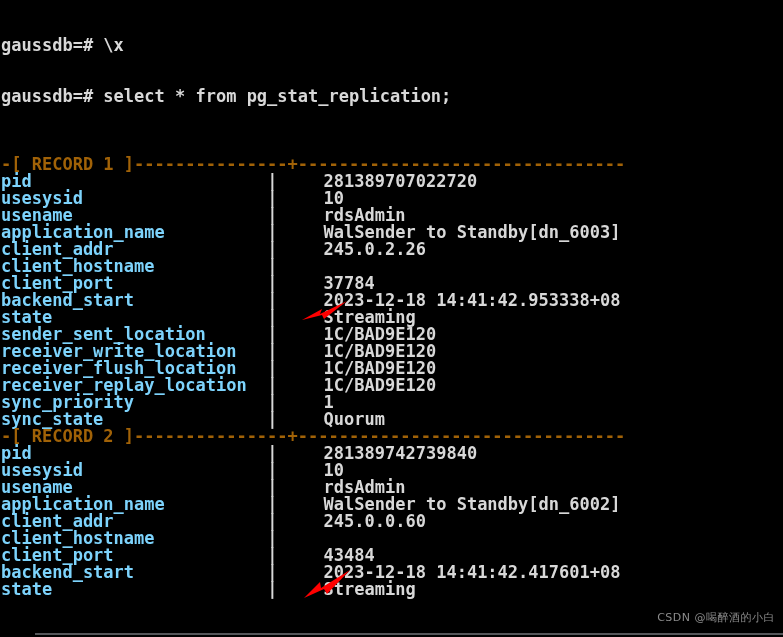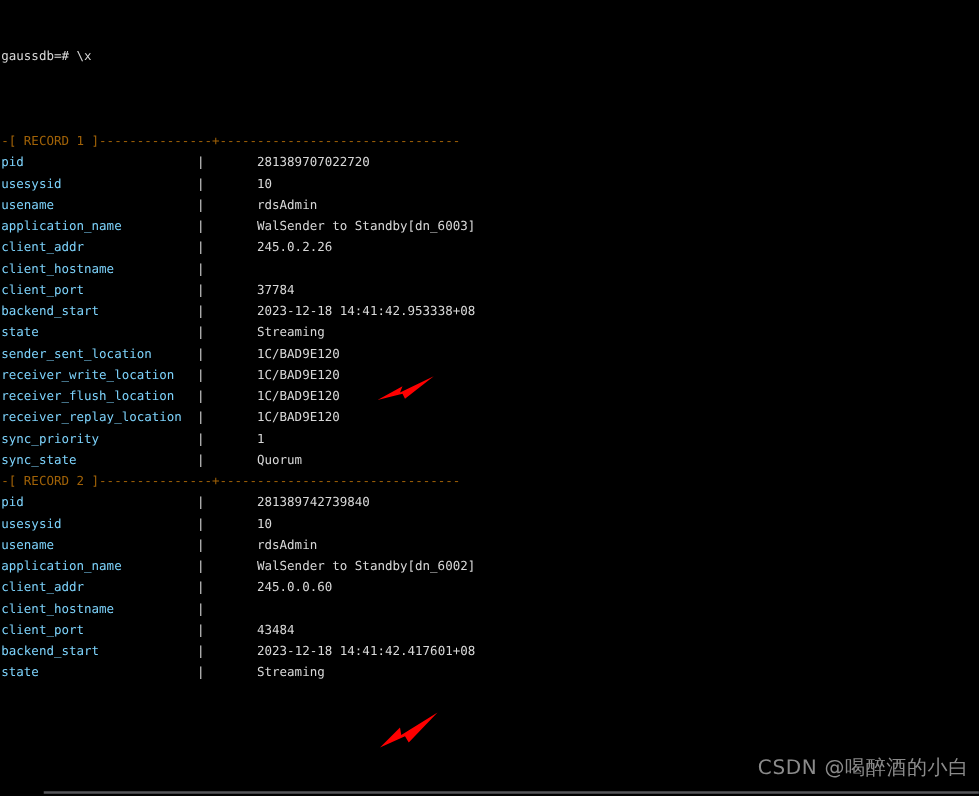--- a/index.html
+++ b/index.html
@@ -18,26 +18,27 @@
 
   #terminal {
     position: absolute;
     left: 0;
     top: 0;
     width: 783px;
     height: 637px;
     background: #000000;
     color: #d8d8d8;
     font-family: "DejaVu Sans Mono", "Liberation Mono", monospace;
-    font-size: 10px;
+    font-size: 17px;
     line-height: 17px;
     letter-spacing: 0px;
     padding: 3px 0 0 1px;
     box-sizing: border-box;
     white-space: pre;
+    font-weight: bold;
   }
 
   .line {
     height: 17px;
     white-space: pre;
     font-family: "DejaVu Sans Mono", "Liberation Mono", monospace;
   }
 
   .prompt-line { color: #d8d8d8; }
 
@@ -65,30 +66,31 @@
     height: 2px;
     background: #55565a;
   }
 
   #watermark {
     position: absolute;
     right: 8px;
     bottom: 12px;
     color: #8b8b8b;
     font-family: "DejaVu Sans", "Liberation Sans", sans-serif;
-    font-size: 16px;
+    font-size: 11px;
     letter-spacing: 0.5px;
     white-space: pre;
   }
 </style>
 </head>
 <body>
 
 <div id="terminal">
   <div class="line prompt-line">gaussdb=# \x</div>
+  <div class="line prompt-line">gaussdb=# select * from pg_stat_replication;</div>
 
   <div id="records"><div class="line sep">-[ RECORD 1 ]---------------+--------------------------------</div><div class="line"><span class="key">pid</span><span>                       </span><span class="pipe">| </span><span class="val">281389707022720</span></div><div class="line"><span class="key">usesysid</span><span>                  </span><span class="pipe">| </span><span class="val">10</span></div><div class="line"><span class="key">usename</span><span>                   </span><span class="pipe">| </span><span class="val">rdsAdmin</span></div><div class="line"><span class="key">application_name</span><span>          </span><span class="pipe">| </span><span class="val">WalSender to Standby[dn_6003]</span></div><div class="line"><span class="key">client_addr</span><span>               </span><span class="pipe">| </span><span class="val">245.0.2.26</span></div><div class="line"><span class="key">client_hostname</span><span>           </span><span class="pipe">| </span><span class="val"></span></div><div class="line"><span class="key">client_port</span><span>               </span><span class="pipe">| </span><span class="val">37784</span></div><div class="line"><span class="key">backend_start</span><span>             </span><span class="pipe">| </span><span class="val">2023-12-18 14:41:42.953338+08</span></div><div class="line"><span class="key">state</span><span>                     </span><span class="pipe">| </span><span class="val">Streaming</span></div><div class="line"><span class="key">sender_sent_location</span><span>      </span><span class="pipe">| </span><span class="val">1C/BAD9E120</span></div><div class="line"><span class="key">receiver_write_location</span><span>   </span><span class="pipe">| </span><span class="val">1C/BAD9E120</span></div><div class="line"><span class="key">receiver_flush_location</span><span>   </span><span class="pipe">| </span><span class="val">1C/BAD9E120</span></div><div class="line"><span class="key">receiver_replay_location</span><span>  </span><span class="pipe">| </span><span class="val">1C/BAD9E120</span></div><div class="line"><span class="key">sync_priority</span><span>             </span><span class="pipe">| </span><span class="val">1</span></div><div class="line"><span class="key">sync_state</span><span>                </span><span class="pipe">| </span><span class="val">Quorum</span></div><div class="line sep">-[ RECORD 2 ]---------------+--------------------------------</div><div class="line"><span class="key">pid</span><span>                       </span><span class="pipe">| </span><span class="val">281389742739840</span></div><div class="line"><span class="key">usesysid</span><span>                  </span><span class="pipe">| </span><span class="val">10</span></div><div class="line"><span class="key">usename</span><span>                   </span><span class="pipe">| </span><span class="val">rdsAdmin</span></div><div class="line"><span class="key">application_name</span><span>          </span><span class="pipe">| </span><span class="val">WalSender to Standby[dn_6002]</span></div><div class="line"><span class="key">client_addr</span><span>               </span><span class="pipe">| </span><span class="val">245.0.0.60</span></div><div class="line"><span class="key">client_hostname</span><span>           </span><span class="pipe">| </span><span class="val"></span></div><div class="line"><span class="key">client_port</span><span>               </span><span class="pipe">| </span><span class="val">43484</span></div><div class="line"><span class="key">backend_start</span><span>             </span><span class="pipe">| </span><span class="val">2023-12-18 14:41:42.417601+08</span></div><div class="line"><span class="key">state</span><span>                     </span><span class="pipe">| </span><span class="val">Streaming</span></div></div>
 
   
   
 </div>
 
 <svg class="arrow" id="arrow-one" viewBox="0 0 50 30">
   <polygon points="2,20 22,9 20,14 47,1 24,19 22,15" fill="#ff0000"></polygon>
 </svg>

